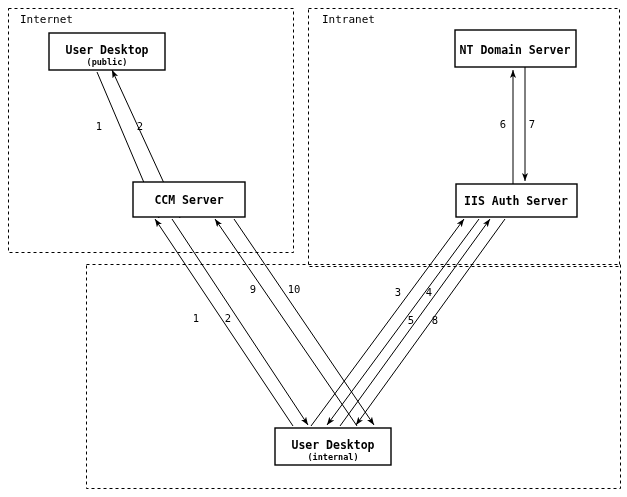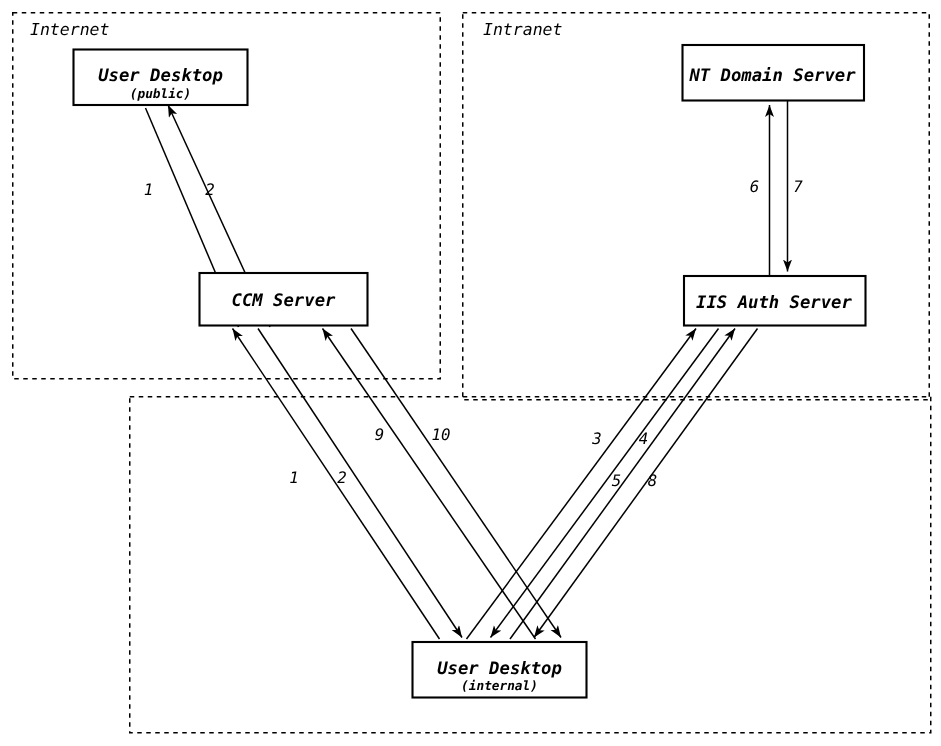--- a/index.html
+++ b/index.html
@@ -9,21 +9,20 @@
   }
   body {
     font-family: "DejaVu Sans Mono", monospace;
   }
   #diagram-root {
     position: relative;
     width: 627px;
     height: 497px;
     background: #ffffff;
     overflow: hidden;
-    font-style: italic;
   }
   svg#diagram-svg {
     position: absolute;
     top: 0;
     left: 0;
     width: 627px;
     height: 497px;
     display: block;
   }
   .zone-box {

